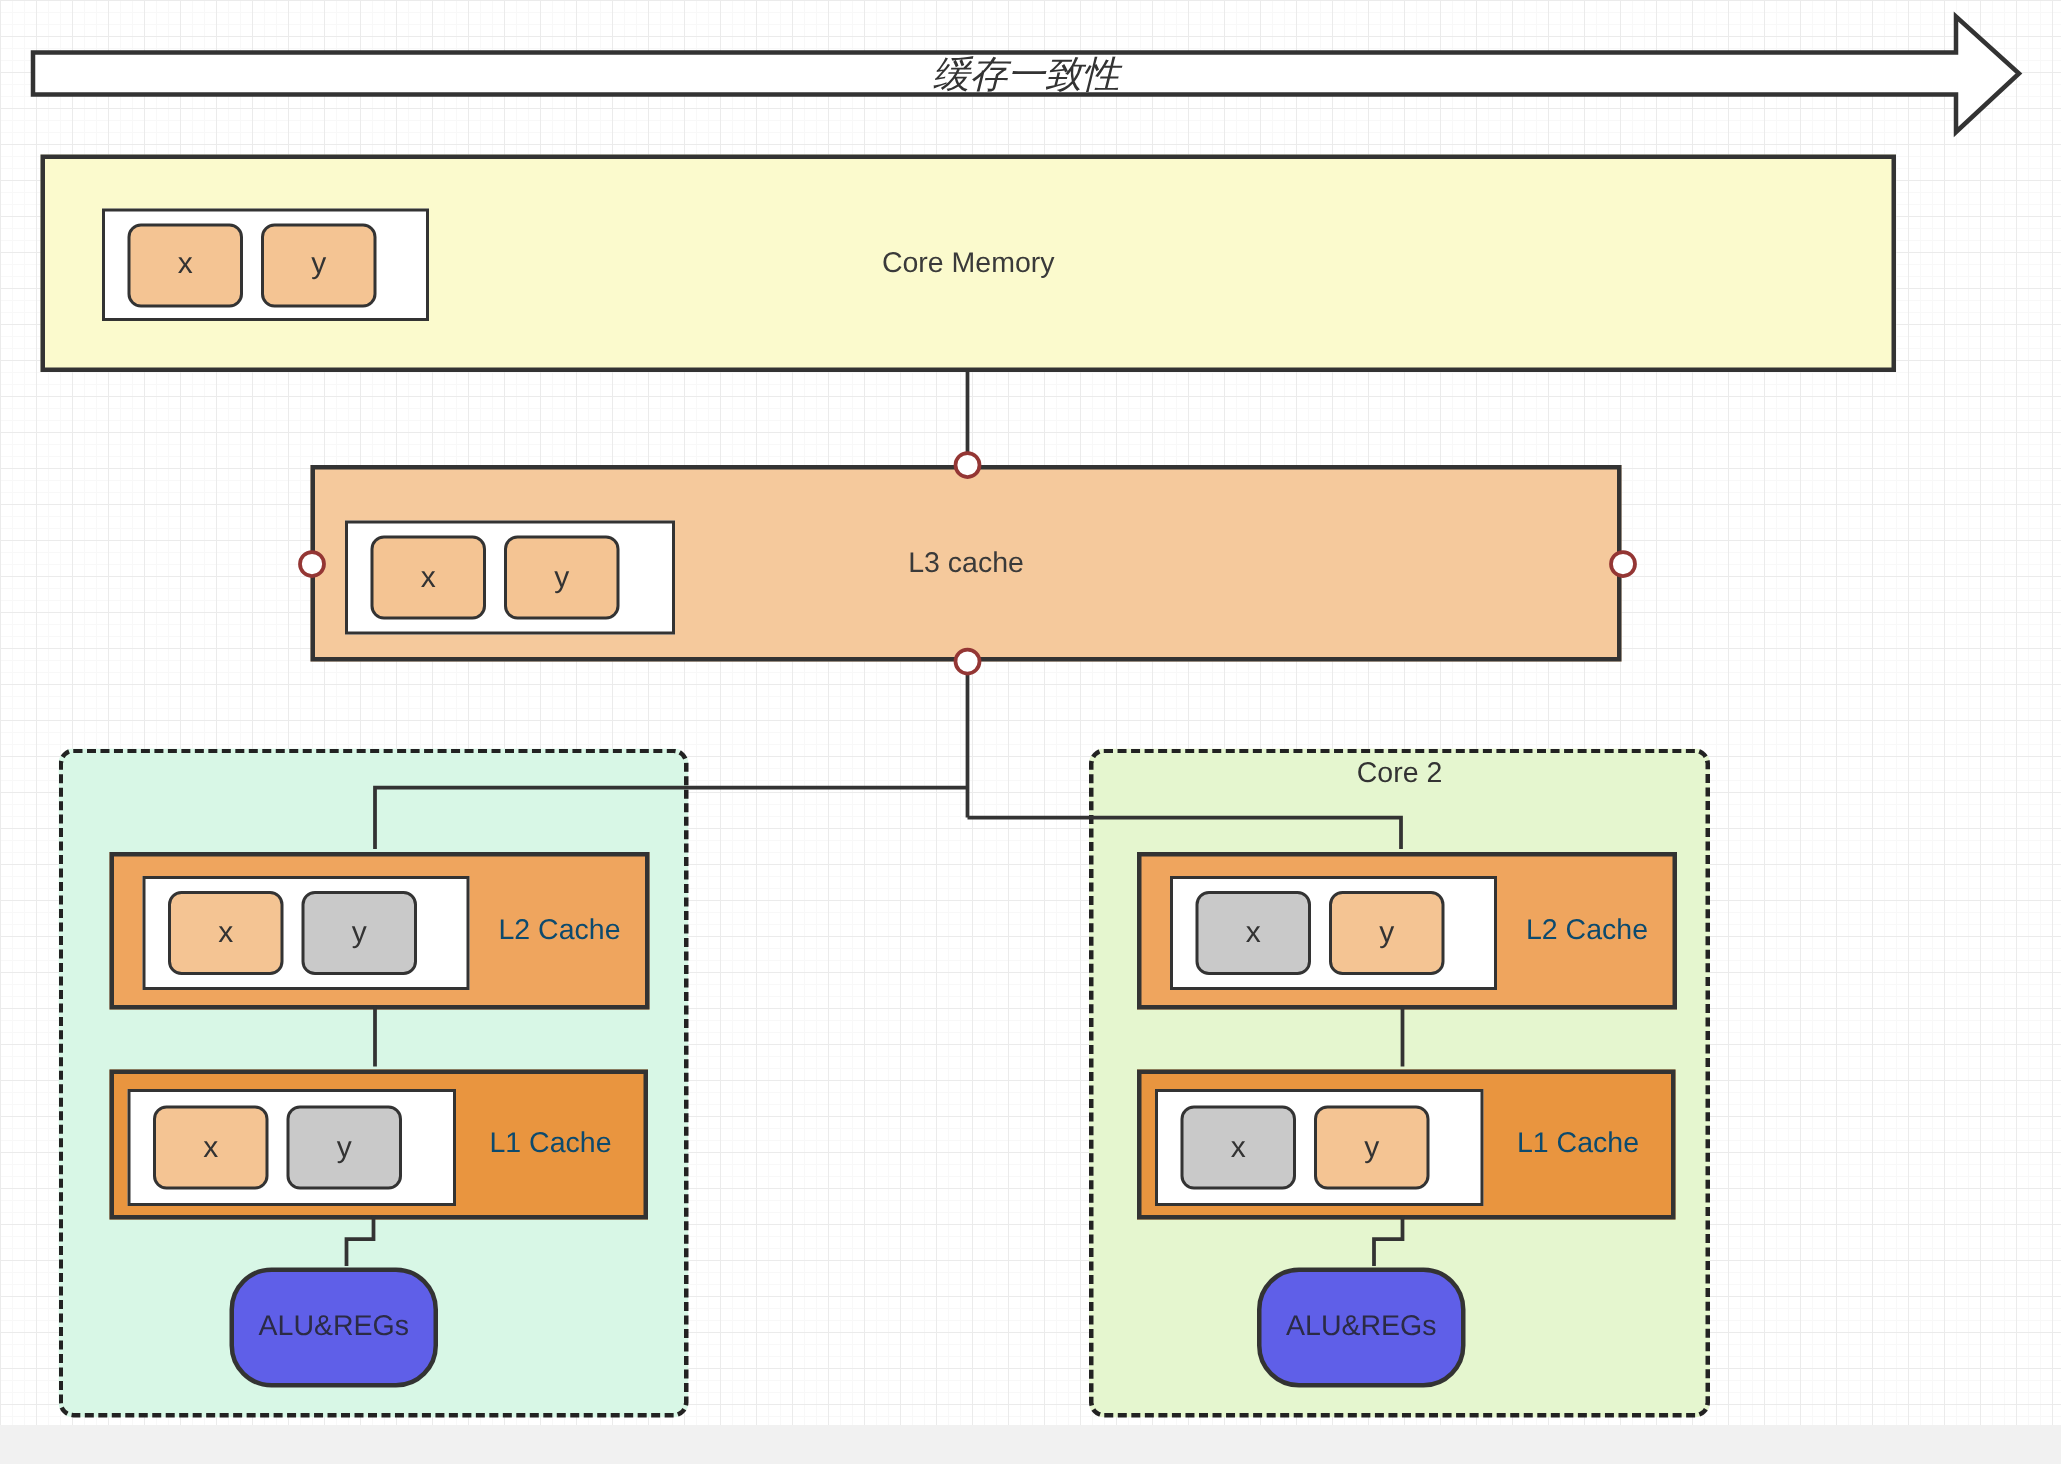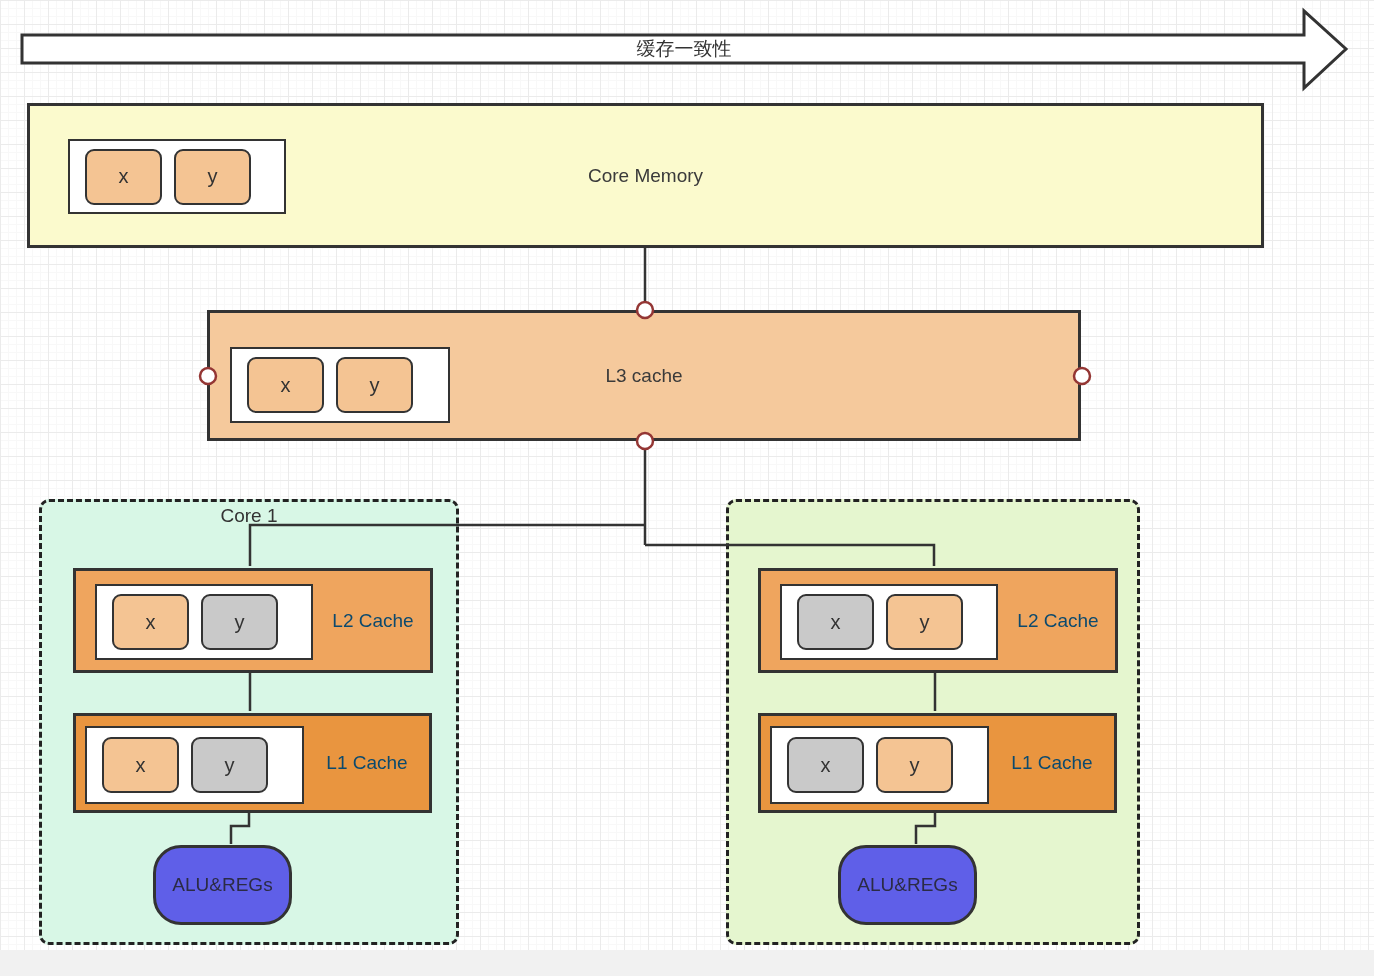--- a/index.html
+++ b/index.html
@@ -81,21 +81,21 @@
     display:flex;align-items:center;justify-content:center;
     font-size:19px;color:#2b2b45;
   }
   .core1 .alu{left:111px;}
   .core2 .alu{left:109px;}
   #wires{position:absolute;left:0;top:0;z-index:5;pointer-events:none;}
   #wires .handle{pointer-events:auto;}
   .arrow-label{
     position:absolute;left:22px;top:35px;width:1324px;height:28px;
     display:flex;align-items:center;justify-content:center;
-    font-size:19px;color:#333;z-index:6;
+    font-size:25px;color:#333;z-index:6;font-style:italic;
   }
   .bottom-strip{
     position:absolute;left:0;top:950px;width:1374px;height:26px;
     background:#f1f1f1;z-index:7;
   }
 </style>
 </head>
 <body>
 
 <div id="canvas">
@@ -110,21 +110,20 @@
 
   <div class="shape box l3">
     <div class="box-label">L3 cache</div>
     <div class="tray l3-tray">
       <div class="cell" data-variant="orange">x</div>
       <div class="cell" data-variant="orange">y</div>
     </div>
   </div>
 
   <div class="shape core core1">
-    <div class="core-title">Core 1</div>
 
     <div class="l2box">
       <div class="tray l2-tray">
         <div class="cell" data-variant="orange">x</div>
         <div class="cell" data-variant="gray">y</div>
       </div>
       <div class="side-label">L2 Cache</div>
     </div>
 
     <div class="l1box">
@@ -132,20 +131,21 @@
         <div class="cell" data-variant="orange">x</div>
         <div class="cell" data-variant="gray">y</div>
       </div>
       <div class="side-label">L1 Cache</div>
     </div>
 
     <div class="alu">ALU&amp;REGs</div>
   </div>
 
   <div class="shape core core2">
+    <div class="core-title">Core 2</div>
 
     <div class="l2box">
       <div class="tray l2-tray">
         <div class="cell" data-variant="gray">x</div>
         <div class="cell" data-variant="orange">y</div>
       </div>
       <div class="side-label">L2 Cache</div>
     </div>
 
     <div class="l1box">

